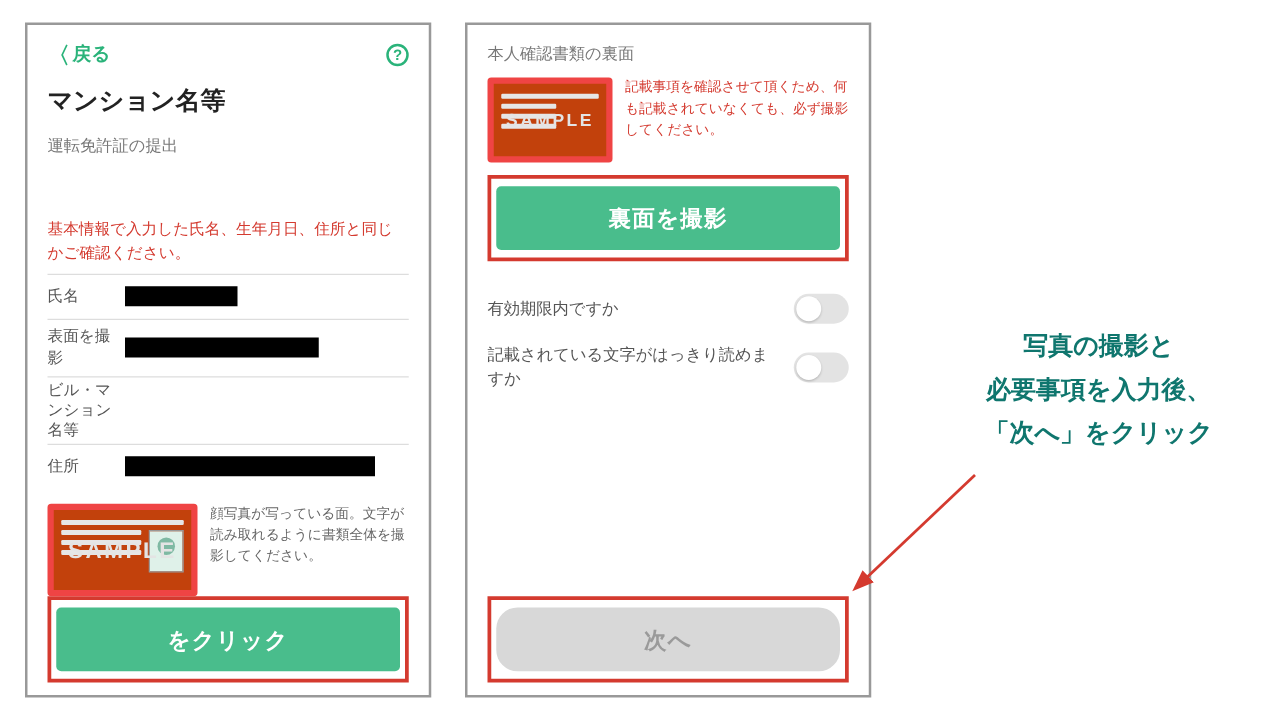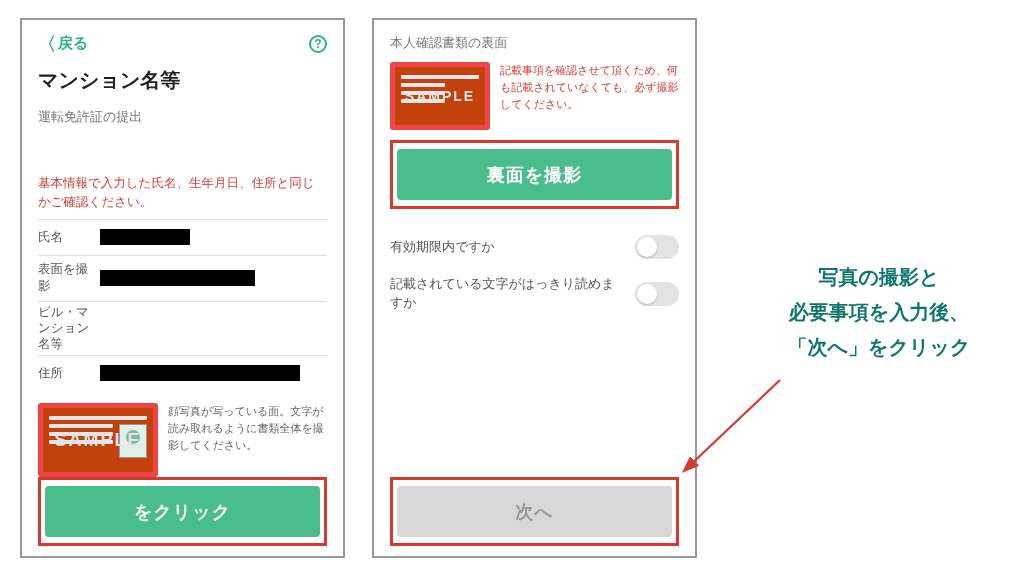--- a/index.html
+++ b/index.html
@@ -36,21 +36,21 @@
   .sample-card .photo{position:absolute;right:6px;top:16px;width:28px;height:34px;border:1px solid #999;background:linear-gradient(#dff1e9 0 100%);}
   .sample-card .photo::after{content:"";position:absolute;left:6px;top:5px;width:14px;height:14px;background:#7fb9a3;border-radius:50%;}
   .sample-row2{display:flex;gap:10px;margin-top:2px;margin-bottom:10px;}
   .sample-row2 .sample-card{flex:0 0 100px;height:68px;}
   .sample-row2 .sample-card .wm{font-size:14px;}
   .sample-text{font-size:11px;line-height:1.55;color:#666;}
   .btn-frame{border:3px solid #d43a2f;padding:6px 4px;margin-top:auto;}
   #phone1 .btn-frame{}
   .btn{width:100%;height:51px;border-radius:4px;display:flex;align-items:center;justify-content:center;font-size:18px;font-weight:600;letter-spacing:1px;}
   .btn-primary{background:#49bd8c;color:#fff;}
-  .btn-disabled{background:#d8d8d8;color:#9a9a9a;}
+  .btn-disabled{background:#d8d8d8;color:#9a9a9a;border-radius:17px;}
   #phone1-inner{display:flex;flex-direction:column;height:100%;}
   #phone2-inner{display:flex;flex-direction:column;height:100%;}
   .check-row{display:flex;align-items:center;justify-content:space-between;font-size:13px;color:#555;padding:8px 0;line-height:1.45;}
   .toggle{width:44px;height:24px;background:#e3e3e3;border-radius:12px;position:relative;flex:0 0 44px;margin-left:12px;}
   .toggle::after{content:"";position:absolute;width:20px;height:20px;background:#fff;border-radius:50%;top:2px;left:2px;box-shadow:0 1px 2px rgba(0,0,0,.2);}
   .spacer{flex:1;}
   .annot{position:absolute;right:20px;top:260px;width:250px;color:#0f766e;font-size:20px;font-weight:700;text-align:center;line-height:1.75;}
   .arrow{position:absolute;}
   svg.arrowsvg{overflow:visible;}
   .gap-top{height:18px;}

